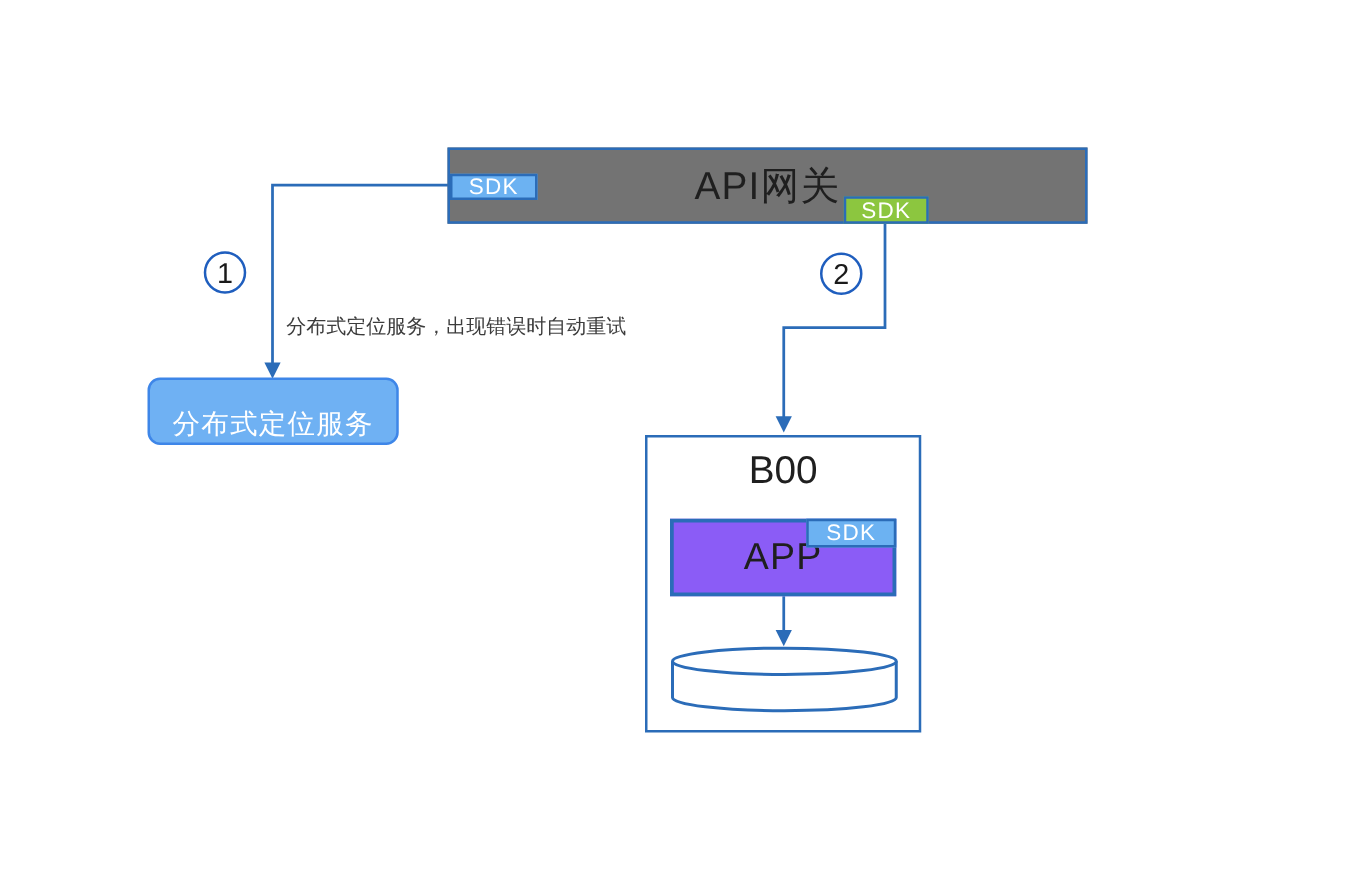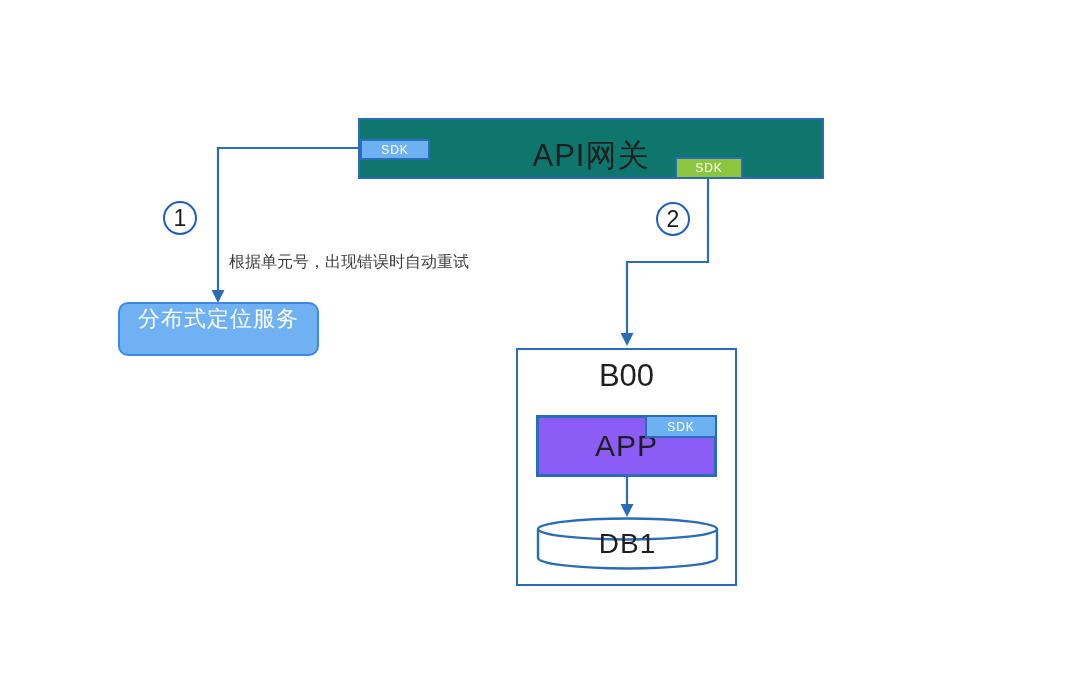--- a/index.html
+++ b/index.html
@@ -7,30 +7,30 @@
     position:relative;
     width:1080px;height:697px;
     background:#ffffff;
     font-family:"Liberation Sans","DejaVu Sans",sans-serif;
     overflow:hidden;
   }
   #arrow-layer{position:absolute;left:0;top:0;width:1080px;height:697px;}
   .abs{position:absolute;box-sizing:border-box;}
 
   .gateway-box{
-    left:358px;top:118px;width:466px;height:61px;
-    border:2px solid #2B6CB8;background:#0f766e;
-    display:flex;align-items:flex-end;justify-content:center;
+    left:358px;top:118px;width:512px;height:61px;
+    border:2px solid #2B6CB8;background:#737373;
+    display:flex;align-items:center;justify-content:center;
   }
   .gateway-label{
     font-size:31px;color:#1f1f1f;letter-spacing:1px;
   }
   .sdk-badge{
     display:flex;align-items:center;justify-content:center;
-    color:#ffffff;font-size:12px;letter-spacing:1px;
+    color:#ffffff;font-size:18px;letter-spacing:1px;
     border:2px solid #2B6CB8;
   }
   .sdk-blue{background:#6CB2F2;}
   .sdk-green{background:#8CC63F;}
   .sdk-gw-left{left:360px;top:139px;width:70px;height:21px;}
   .sdk-gw-right{left:675px;top:157px;width:68px;height:22px;}
   .sdk-app{left:645px;top:415px;width:72px;height:23px;}
 
   .step-circle{
     width:34px;height:34px;border-radius:50%;
@@ -42,21 +42,21 @@
   .circle-2{left:656px;top:202px;}
   .step-text{
     font-size:16px;color:#3c3c3c;line-height:21px;white-space:pre;
   }
   .step1-text{left:229px;top:209px;}
   .step2-text{left:717px;top:202px;}
 
   .service-box{
     left:118px;top:302px;width:201px;height:54px;
     background:#6FB1F3;border:2.5px solid #3E86E8;border-radius:10px;
-    display:flex;align-items:flex-start;justify-content:center;
+    display:flex;align-items:flex-end;justify-content:center;
     color:#ffffff;font-size:22px;letter-spacing:1px;
   }
 
   .unit-box{
     left:516px;top:348px;width:221px;height:238px;
     border:2px solid #2B6CB8;background:transparent;
   }
   .unit-label{
     left:516px;top:358px;width:221px;text-align:center;
     font-size:31px;color:#1f1f1f;
@@ -108,36 +108,35 @@
     <span>SDK</span>
   </div>
   <div class="abs sdk-badge sdk-green sdk-gw-right">
     <span>SDK</span>
   </div>
 
   <div class="abs step-circle circle-1">
     <span>1</span>
   </div>
   <div class="abs step-text step1-text">
-    <div>根据单元号，出现错误时自动重试</div>
+    <div>分布式定位服务，出现错误时自动重试</div>
   </div>
 
   <div class="abs step-circle circle-2">
     <span>2</span>
   </div>
 
   <div class="abs service-box">
     <span>分布式定位服务</span>
   </div>
 
   <div class="abs unit-box"></div>
   <div class="abs unit-label">B00</div>
 
   <div class="abs app-box">
     <span class="app-label">APP</span>
   </div>
   <div class="abs sdk-badge sdk-blue sdk-app">
     <span>SDK</span>
   </div>
 
-  <div class="abs db-label">DB1</div>
 
 </div>
 
 </body></html>

